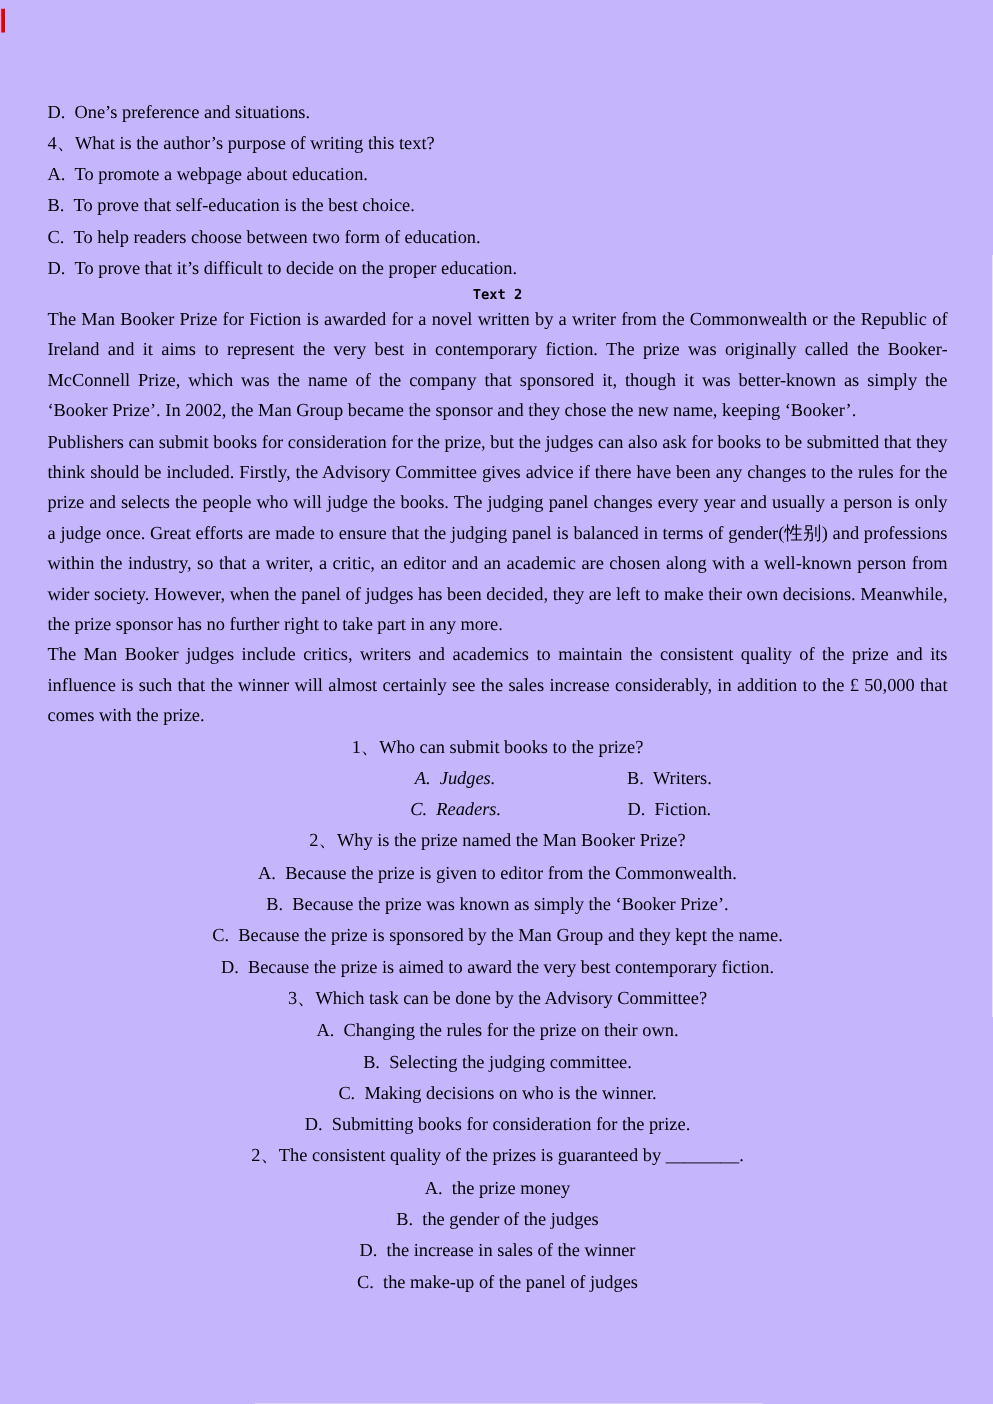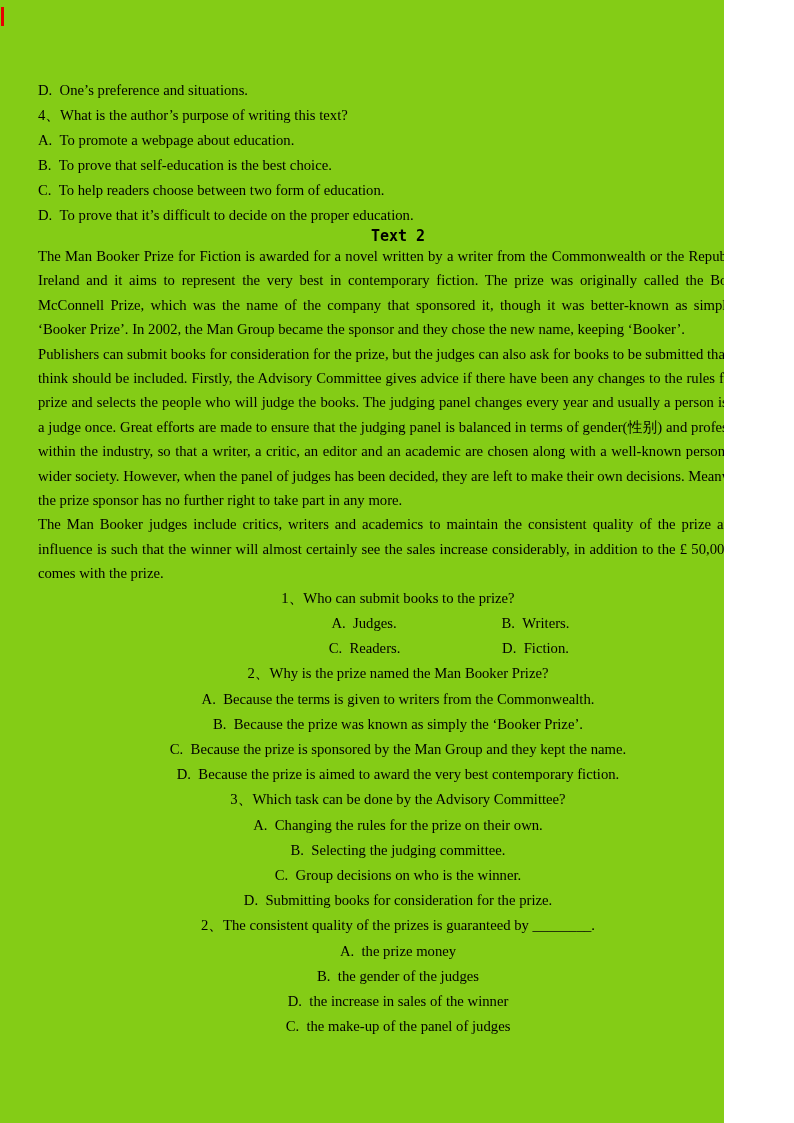--- a/index.html
+++ b/index.html
@@ -1,20 +1,20 @@
 <!DOCTYPE html>
 <html><head>
 <meta charset="utf-8">
 <style>
   html, body { margin: 0; padding: 0; background: #ffffff; }
   .page {
     position: relative;
-    width: 724px;
+    width: 794px;
     height: 1123px;
-    background: #84cc16;
+    background: #c4b5fd;
     color: #000000;
     font-family: "Liberation Serif", "DejaVu Serif", serif;
     font-size: 14.7px;
     overflow: hidden;
   }
   .red-mark {
     position: absolute;
     left: 1px;
     top: 7px;
     width: 3px;
@@ -26,32 +26,33 @@
     left: 38px;
     top: 78px;
     width: 720px;
   }
   .row { line-height: 25px; }
   .qrow { line-height: 25.2px; text-align: center; }
   .heading {
     line-height: 16px;
     text-align: center;
     font-family: "DejaVu Sans Mono", "Liberation Mono", monospace;
-    font-size: 15px;
+    font-size: 11px;
     font-weight: bold;
   }
   .para {
     margin: 0;
     line-height: 24.4px;
     text-align: justify;
   }
   .two-col .c1 {
     display: inline-block;
     width: 275px;
     vertical-align: top;
+    font-style: italic;
   }
 </style>
 </head>
 <body>
 
 <div class="page">
   <div class="red-mark"></div>
   <div class="content">
 
     <div class="row">D. One’s preference and situations.</div>
@@ -65,29 +66,29 @@
     <div class="heading">Text 2</div>
     <p class="para">The Man Booker Prize for Fiction is awarded for a novel written by a writer from the Commonwealth or the Republic of Ireland and it aims to represent the very best in contemporary fiction. The prize was originally called the Booker-McConnell Prize, which was the name of the company that sponsored it, though it was better-known as simply the ‘Booker Prize’. In 2002, the Man Group became the sponsor and they chose the new name, keeping ‘Booker’.</p>
     <p class="para">Publishers can submit books for consideration for the prize, but the judges can also ask for books to be submitted that they think should be included. Firstly, the Advisory Committee gives advice if there have been any changes to the rules for the prize and selects the people who will judge the books. The judging panel changes every year and usually a person is only a judge once. Great efforts are made to ensure that the judging panel is balanced in terms of gender(性别) and professions within the industry, so that a writer, a critic, an editor and an academic are chosen along with a well-known person from wider society. However, when the panel of judges has been decided, they are left to make their own decisions. Meanwhile, the prize sponsor has no further right to take part in any more.</p>
     <p class="para">The Man Booker judges include critics, writers and academics to maintain the consistent quality of the prize and its influence is such that the winner will almost certainly see the sales increase considerably, in addition to the £ 50,000 that comes with the prize.</p>
 
     <div class="row qrow">1、Who can submit books to the prize?</div>
     <div class="row qrow two-col"><span class="c1">A. Judges.</span><span>B. Writers.</span></div>
     <div class="row qrow two-col"><span class="c1">C. Readers.</span><span>D. Fiction.</span></div>
 
     <div class="row qrow">2、Why is the prize named the Man Booker Prize?</div>
-    <div class="row qrow">A. Because the terms is given to writers from the Commonwealth.</div>
+    <div class="row qrow">A. Because the prize is given to editor from the Commonwealth.</div>
     <div class="row qrow">B. Because the prize was known as simply the ‘Booker Prize’.</div>
     <div class="row qrow">C. Because the prize is sponsored by the Man Group and they kept the name.</div>
     <div class="row qrow">D. Because the prize is aimed to award the very best contemporary fiction.</div>
 
     <div class="row qrow">3、Which task can be done by the Advisory Committee?</div>
     <div class="row qrow">A. Changing the rules for the prize on their own.</div>
     <div class="row qrow">B. Selecting the judging committee.</div>
-    <div class="row qrow">C. Group decisions on who is the winner.</div>
+    <div class="row qrow">C. Making decisions on who is the winner.</div>
     <div class="row qrow">D. Submitting books for consideration for the prize.</div>
 
     <div class="row qrow">2、The consistent quality of the prizes is guaranteed by ________.</div>
     <div class="row qrow">A. the prize money</div>
     <div class="row qrow">B. the gender of the judges</div>
     <div class="row qrow">D. the increase in sales of the winner</div>
     <div class="row qrow">C. the make-up of the panel of judges</div>
 
   </div>
 </div>

